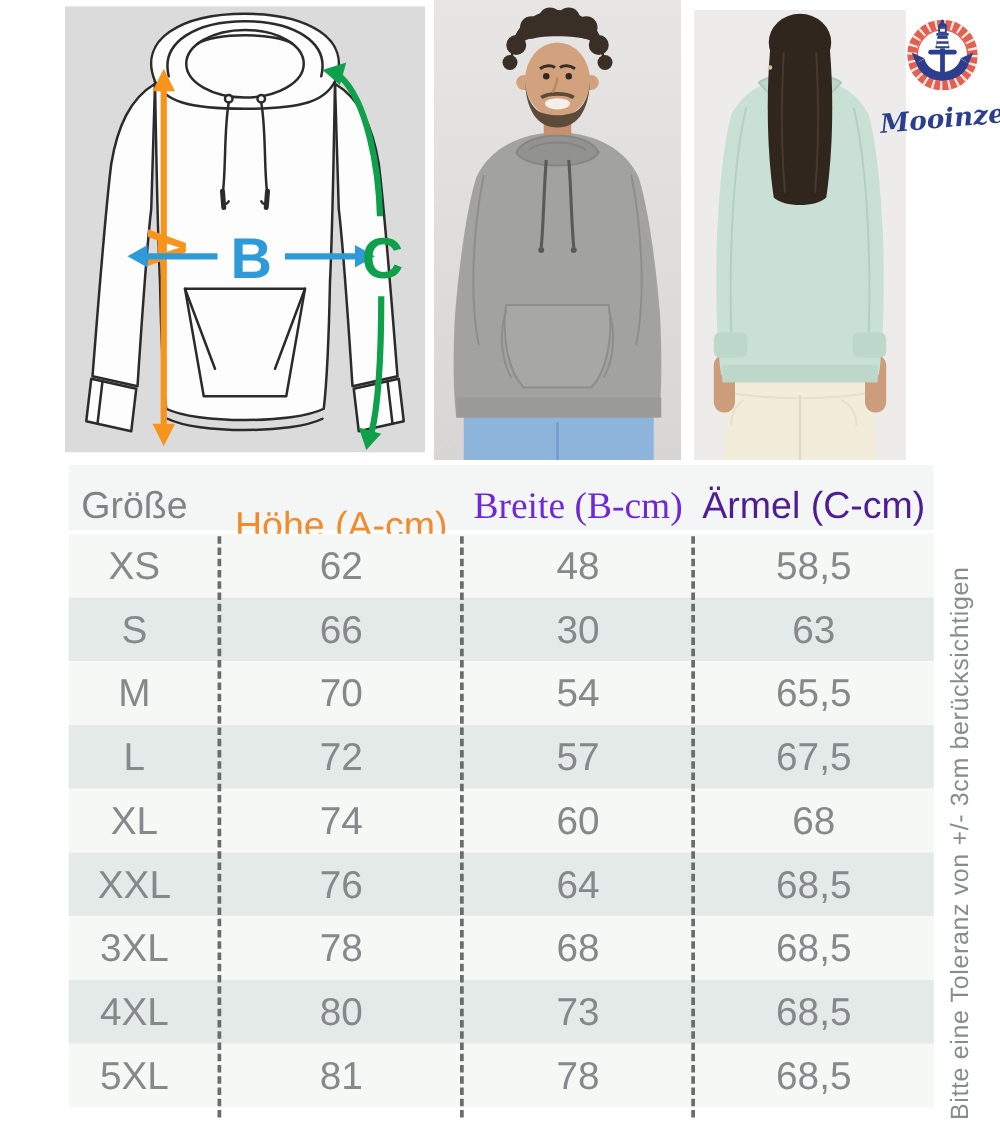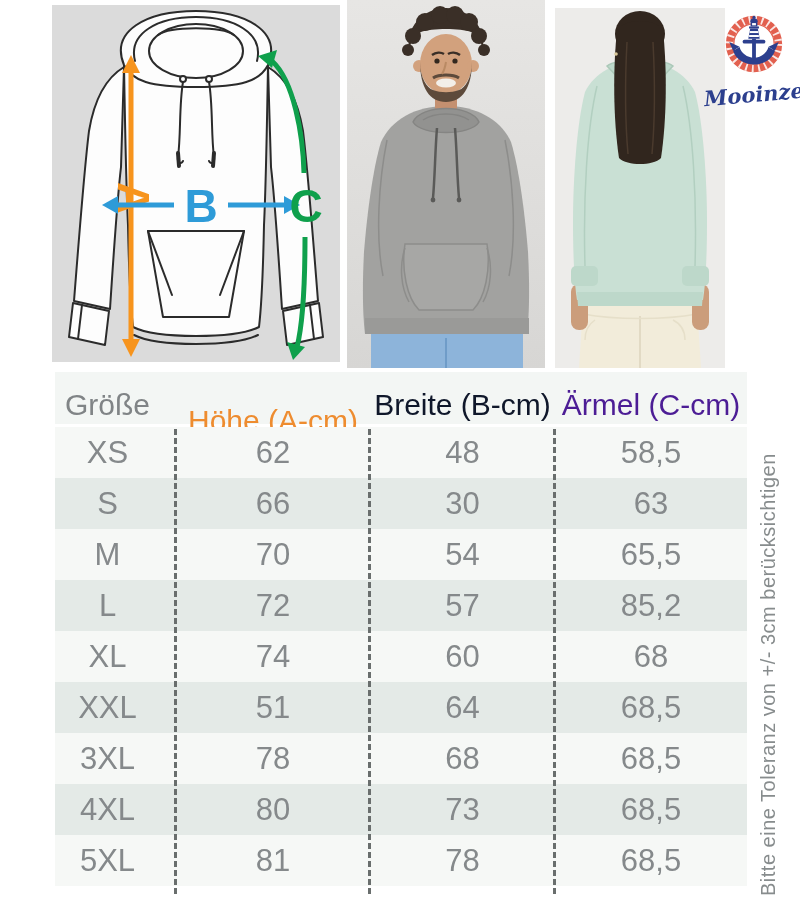--- a/index.html
+++ b/index.html
@@ -196,21 +196,21 @@
         <path d="M73.5,49 L78.5,37.5 L65,43.5 Z"></path>
       </g>
     </svg>
     <div class="brand-name" style="color: rgb(44, 63, 142);">Mooinzen</div>
   </div>
 
   <div class="size-table">
     <div class="thead">
       <div class="th col-size" style="color: rgb(128, 132, 134);">Größe</div>
       <div class="th" style="color: rgb(238, 140, 47); margin-top: 32px;">Höhe (A-cm)</div>
-      <div class="th" style="color: #0f172a;">Breite (B-cm)</div>
+      <div class="th" style="color: #6d28d9; font-family: Liberation Serif, serif;">Breite (B-cm)</div>
       <div class="th" style="color: #4c1d95;">Ärmel (C-cm)</div>
     </div>
     <div class="tbody">
       <div class="rows">
         <div class="tr">
           <div class="td size">XS</div>
           <div class="td">62</div>
           <div class="td">48</div>
           <div class="td">58,5</div>
         </div>
@@ -223,31 +223,31 @@
         <div class="tr">
           <div class="td size">M</div>
           <div class="td">70</div>
           <div class="td">54</div>
           <div class="td">65,5</div>
         </div>
         <div class="tr">
           <div class="td size">L</div>
           <div class="td">72</div>
           <div class="td">57</div>
-          <div class="td">85,2</div>
+          <div class="td">67,5</div>
         </div>
         <div class="tr">
           <div class="td size">XL</div>
           <div class="td">74</div>
           <div class="td">60</div>
           <div class="td">68</div>
         </div>
         <div class="tr">
           <div class="td size">XXL</div>
-          <div class="td">51</div>
+          <div class="td">76</div>
           <div class="td">64</div>
           <div class="td">68,5</div>
         </div>
         <div class="tr">
           <div class="td size">3XL</div>
           <div class="td">78</div>
           <div class="td">68</div>
           <div class="td">68,5</div>
         </div>
         <div class="tr">

